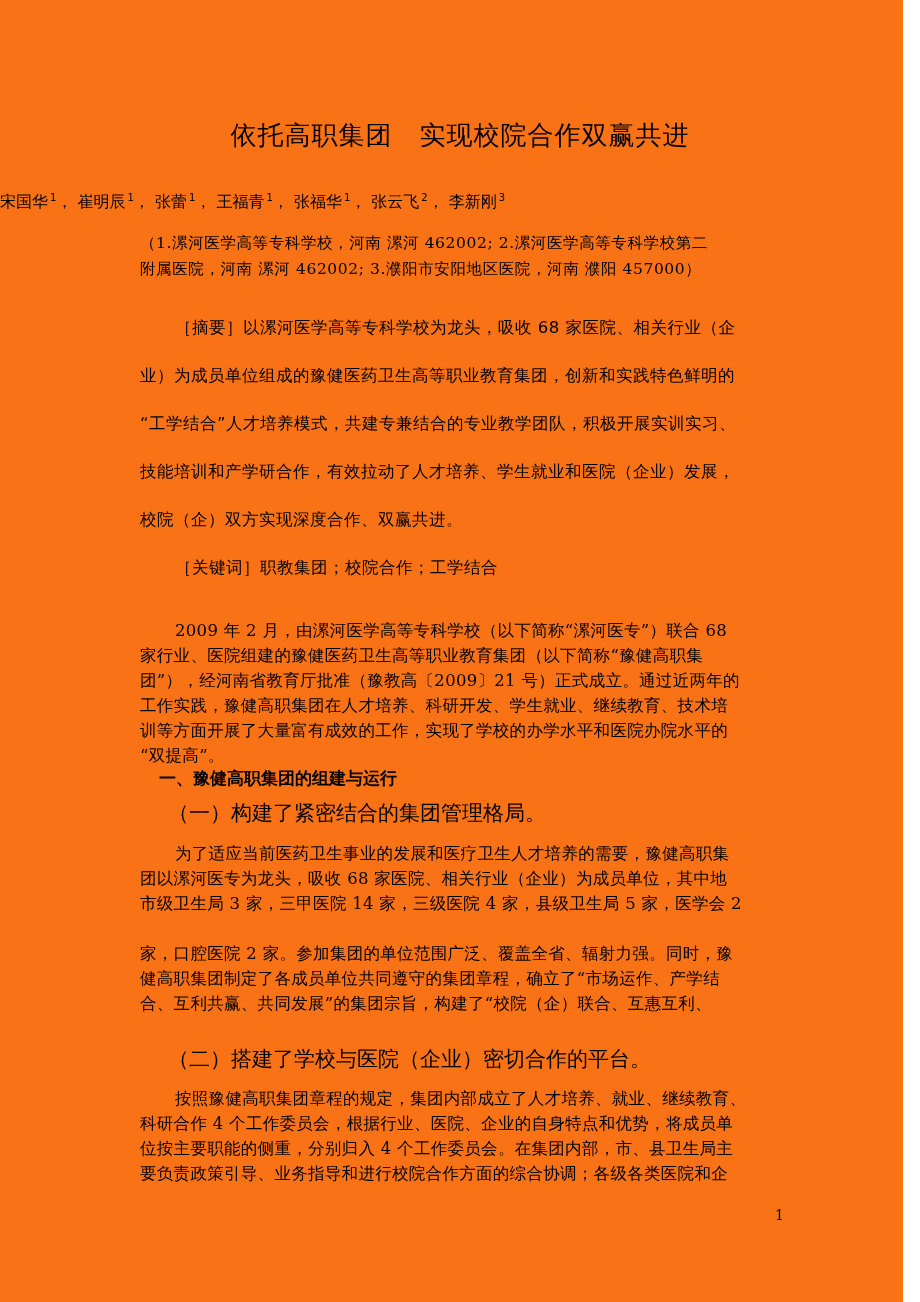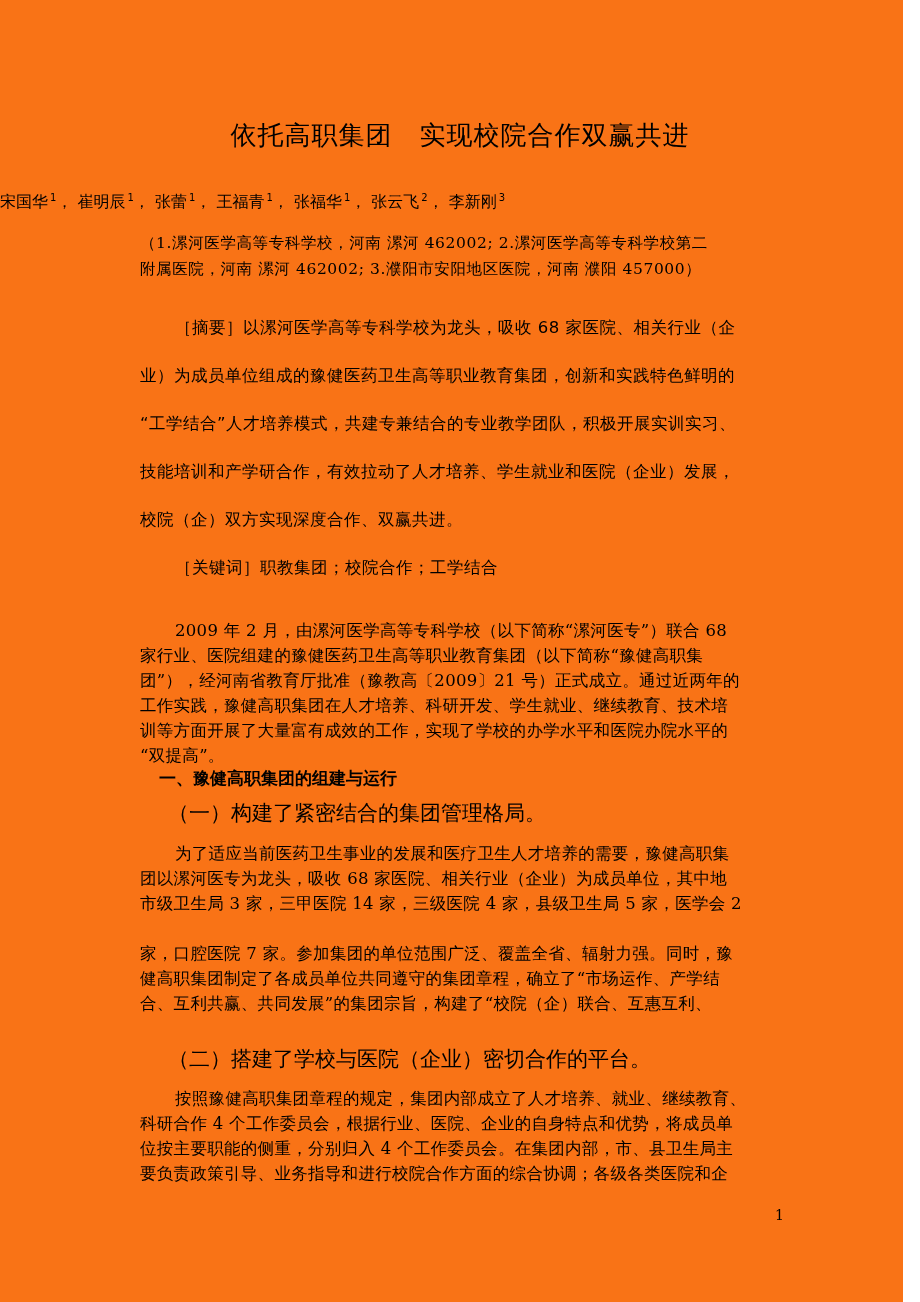--- a/index.html
+++ b/index.html
@@ -56,21 +56,21 @@
   <div class="bline serif" style="top:695px">工作实践，豫健高职集团在人才培养、科研开发、学生就业、继续教育、技术培</div>
   <div class="bline serif" style="top:720px">训等方面开展了大量富有成效的工作，实现了学校的办学水平和医院办院水平的</div>
   <div class="bline serif" style="top:745px">“双提高”。</div>
 
   <div class="h1 sans" style="top:767px">一、豫健高职集团的组建与运行</div>
   <div class="h2 sans" style="top:799px">（一）构建了紧密结合的集团管理格局。</div>
 
   <div class="bline serif indent" style="top:843px">为了适应当前医药卫生事业的发展和医疗卫生人才培养的需要，豫健高职集</div>
   <div class="bline serif" style="top:868px">团以漯河医专为龙头，吸收 68 家医院、相关行业（企业）为成员单位，其中地</div>
   <div class="bline serif" style="top:893px">市级卫生局 3 家，三甲医院 14 家，三级医院 4 家，县级卫生局 5 家，医学会 2</div>
-  <div class="bline serif" style="top:943px">家，口腔医院 7 家。参加集团的单位范围广泛、覆盖全省、辐射力强。同时，豫</div>
+  <div class="bline serif" style="top:943px">家，口腔医院 2 家。参加集团的单位范围广泛、覆盖全省、辐射力强。同时，豫</div>
   <div class="bline serif" style="top:968px">健高职集团制定了各成员单位共同遵守的集团章程，确立了“市场运作、产学结</div>
   <div class="bline serif" style="top:993px">合、互利共赢、共同发展”的集团宗旨，构建了“校院（企）联合、互惠互利、</div>
 
   <div class="h2 sans" style="top:1045px">（二）搭建了学校与医院（企业）密切合作的平台。</div>
 
   <div class="bline serif indent" style="top:1088px">按照豫健高职集团章程的规定，集团内部成立了人才培养、就业、继续教育、</div>
   <div class="bline serif" style="top:1113px">科研合作 4 个工作委员会，根据行业、医院、企业的自身特点和优势，将成员单</div>
   <div class="bline serif" style="top:1138px">位按主要职能的侧重，分别归入 4 个工作委员会。在集团内部，市、县卫生局主</div>
   <div class="bline serif" style="top:1163px">要负责政策引导、业务指导和进行校院合作方面的综合协调；各级各类医院和企</div>
 

